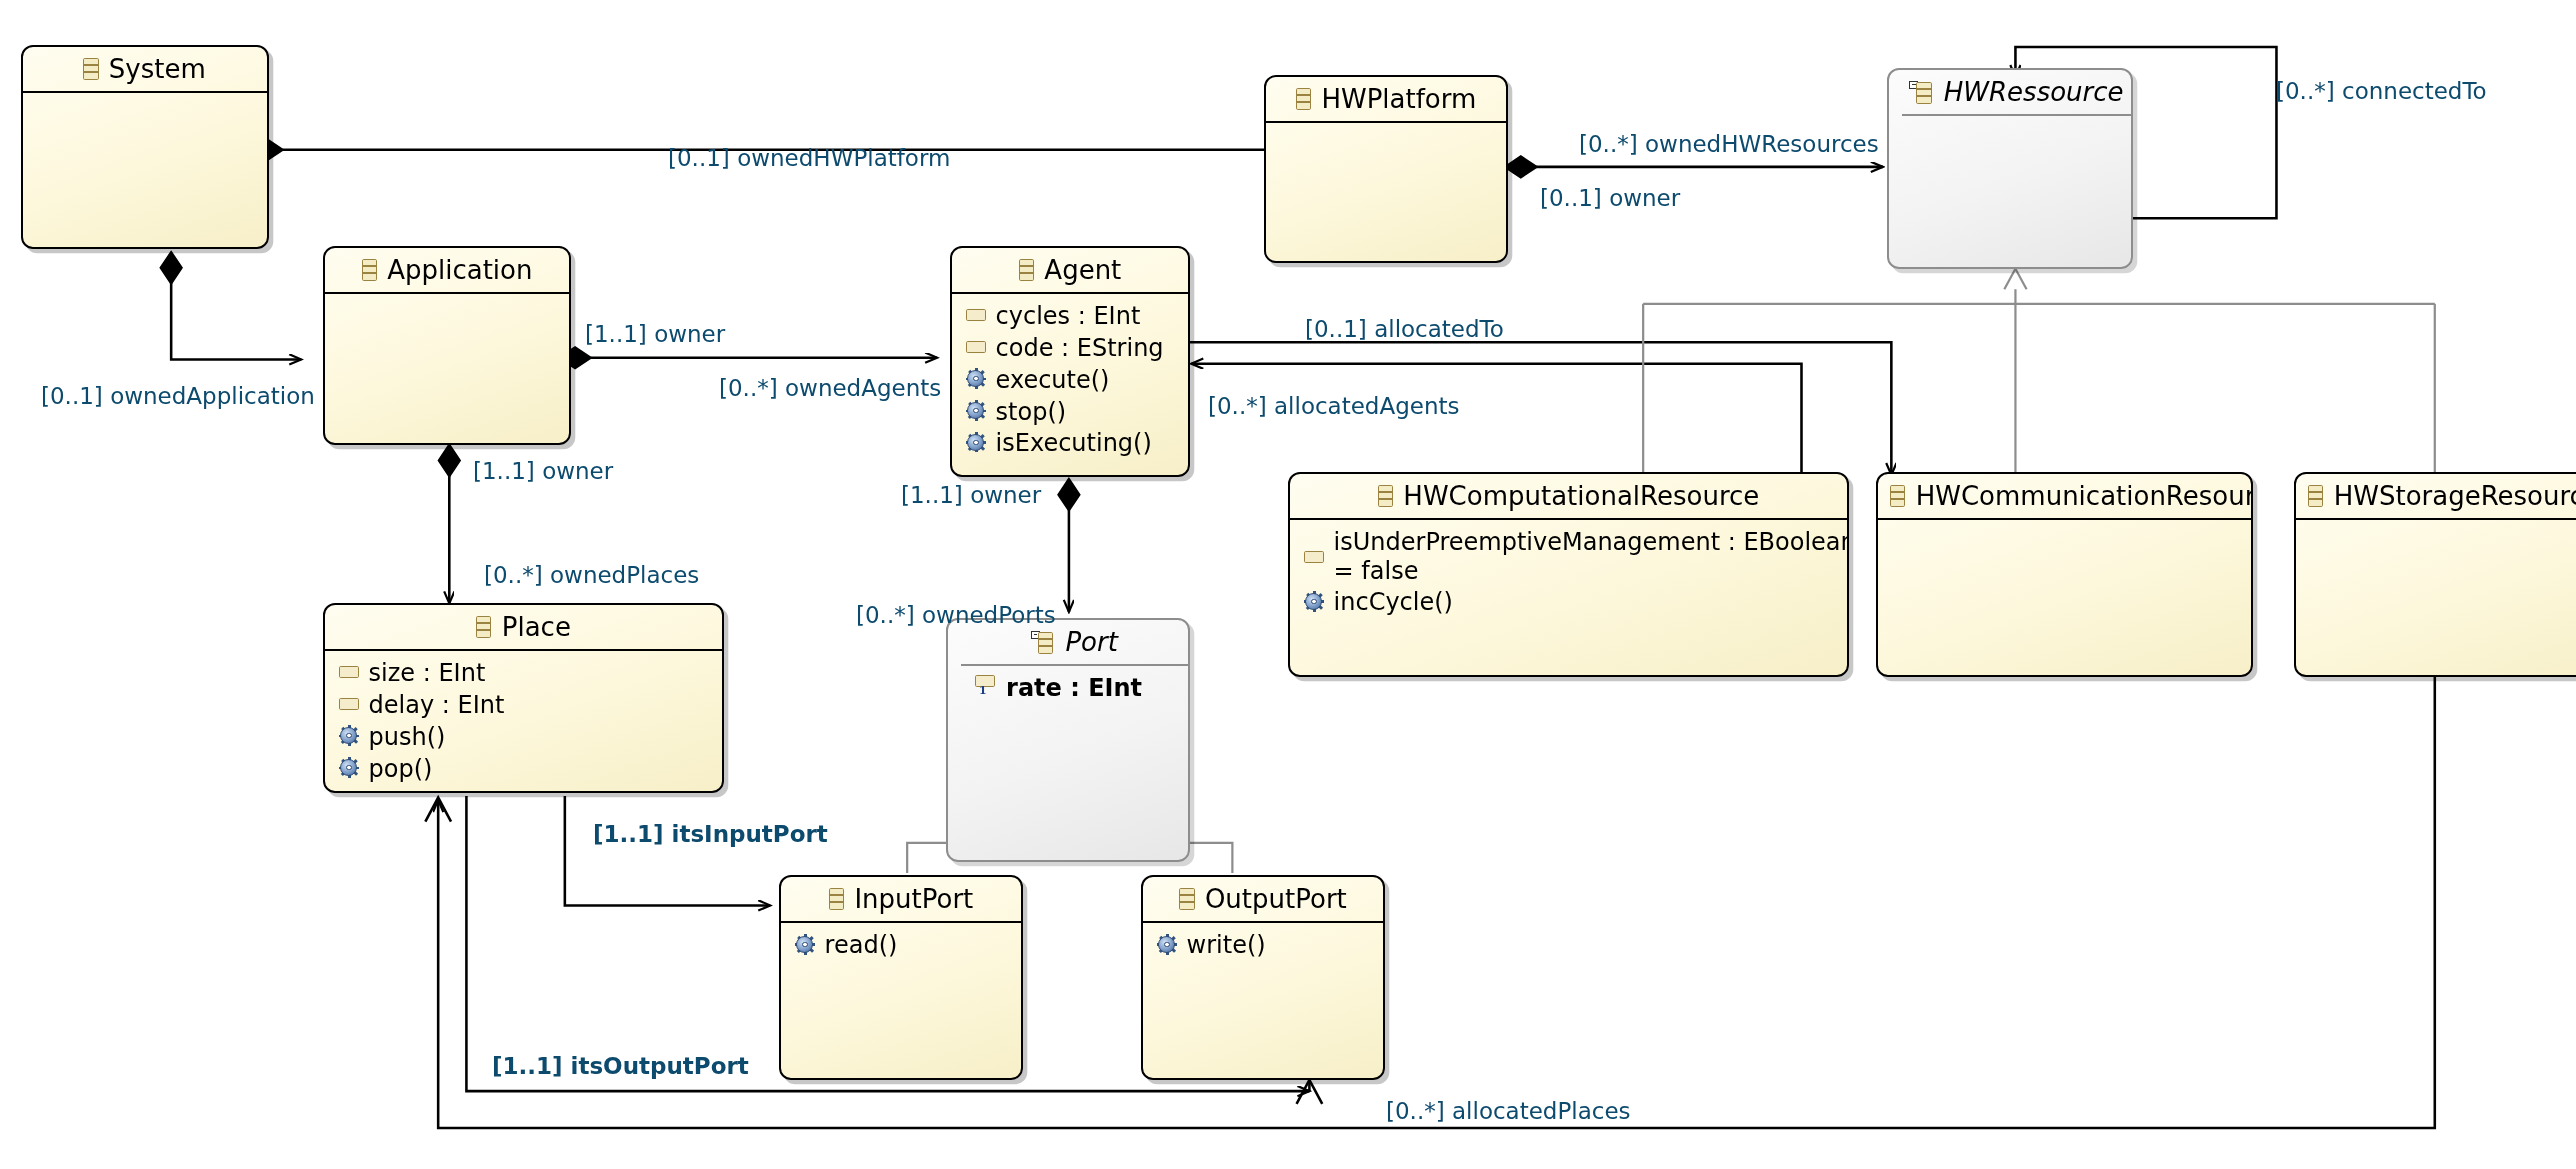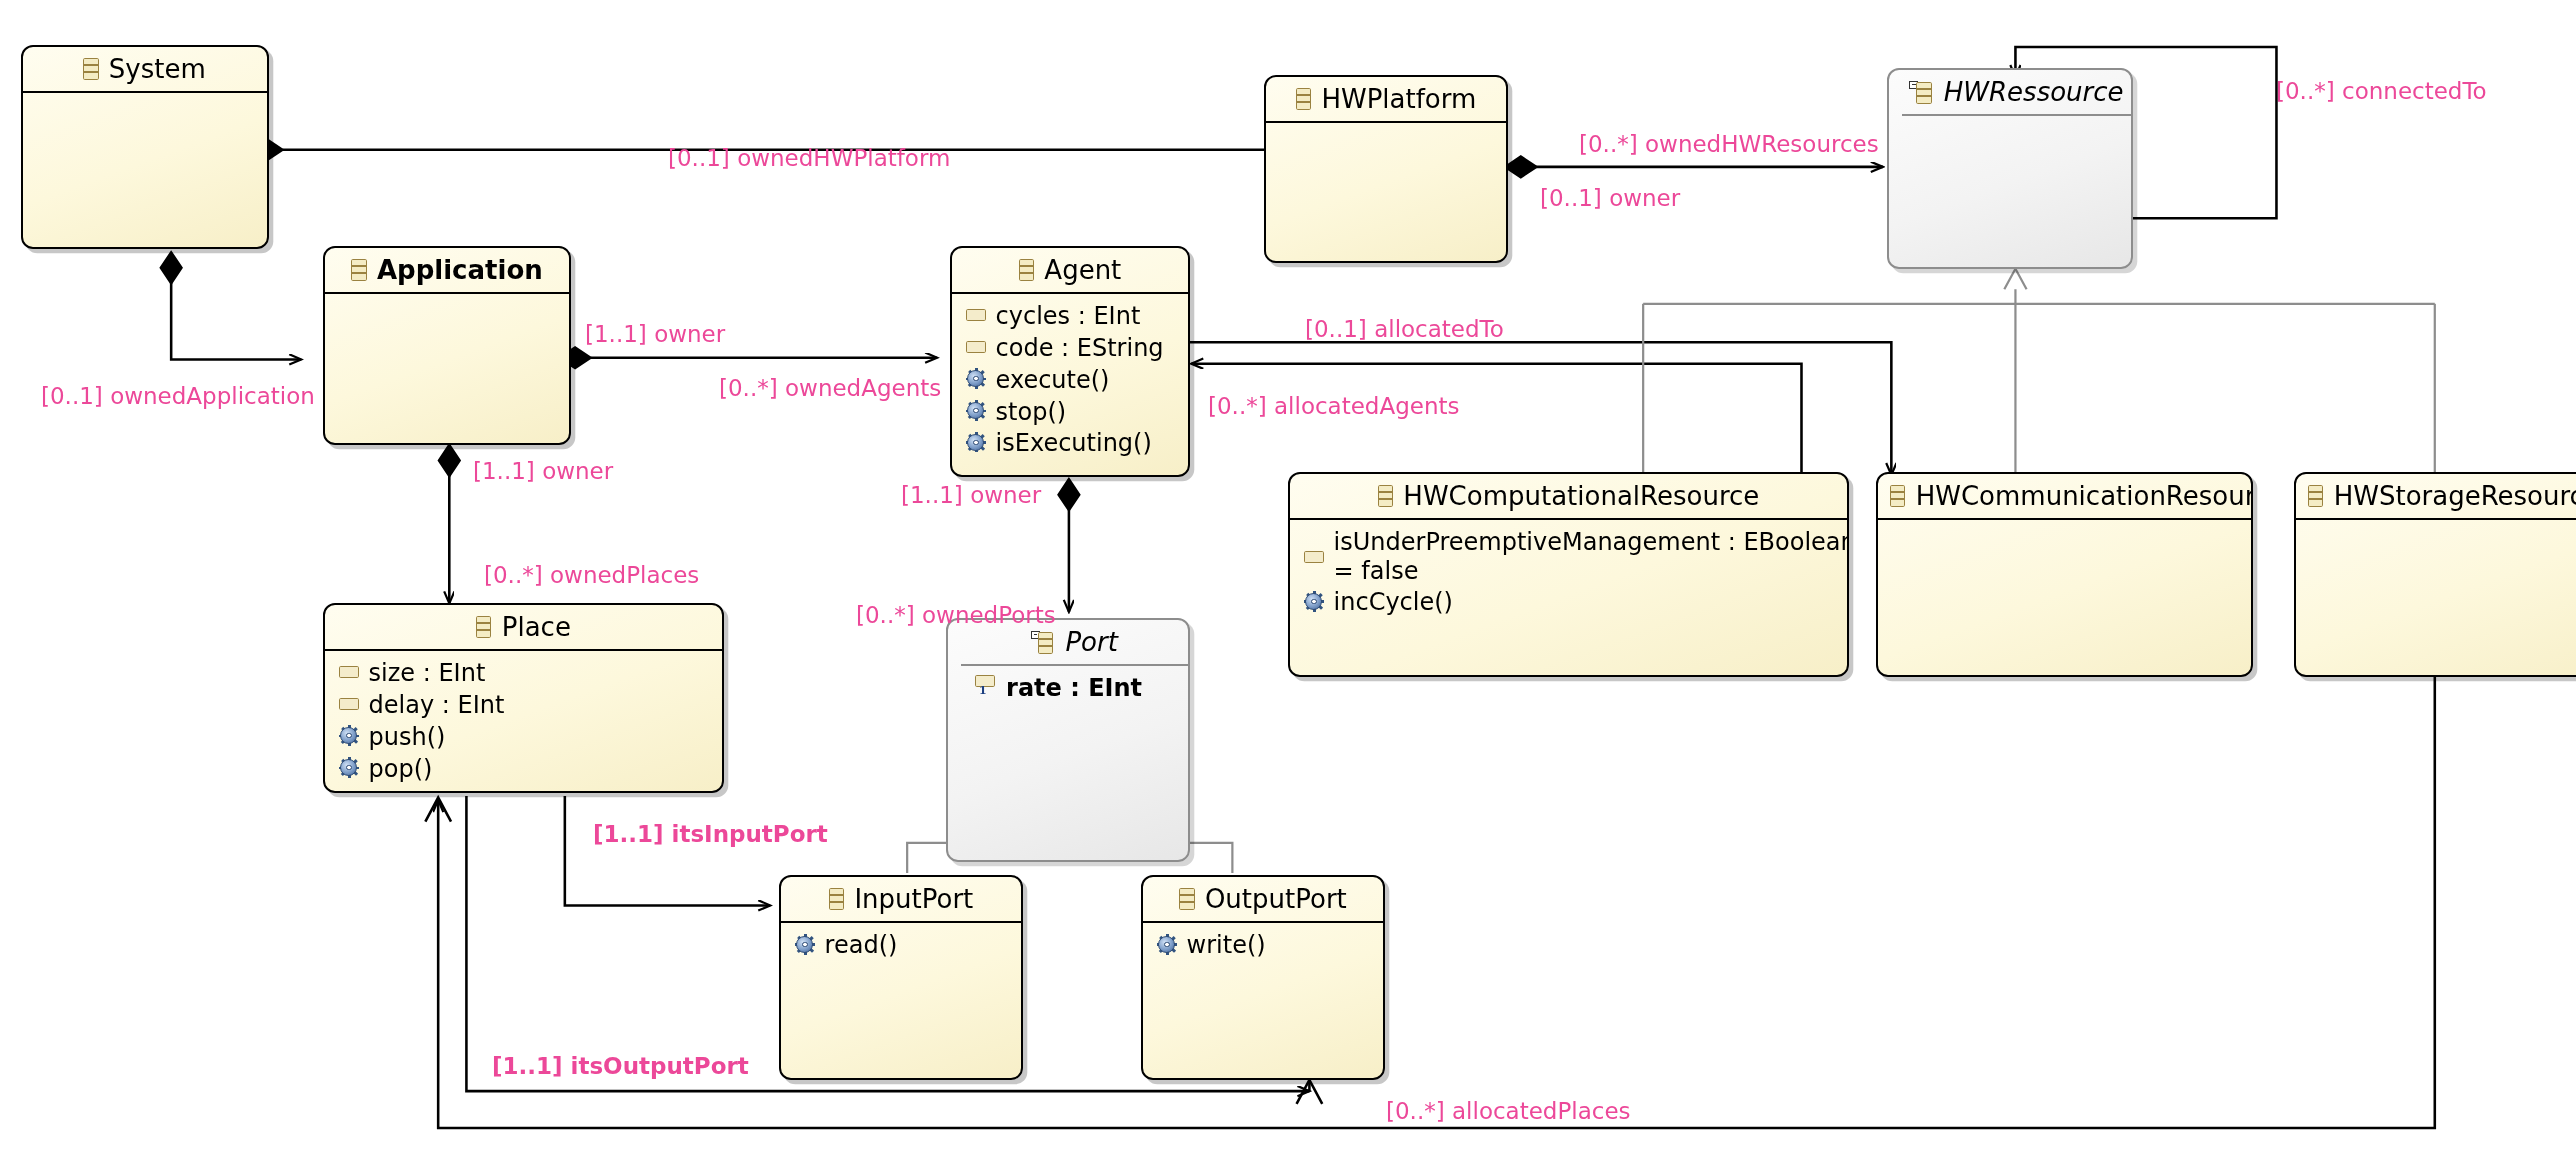--- a/index.html
+++ b/index.html
@@ -104,21 +104,21 @@
     background:#fff;border:0.9px solid #2d4a74;box-sizing:border-box;
   }
   .ico-op .sp{position:absolute;background:#31537f;}
   .ico-op .sp.v{left:9.4px;top:0;width:2.6px;height:20.5px;}
   .ico-op .sp.h{top:9.4px;left:0;height:2.6px;width:20.5px;}
   .ico-op .sp.d1{left:9.4px;top:0;width:2.6px;height:20.5px;transform:rotate(45deg);transform-origin:50% 50%;}
   .ico-op .sp.d2{left:9.4px;top:0;width:2.6px;height:20.5px;transform:rotate(-45deg);transform-origin:50% 50%;}
 
   
   .edge-label{
-    position:absolute;font-size:23px;color:#ec4899;white-space:nowrap;line-height:1;
+    position:absolute;font-size:23px;color:#0c4a6e;white-space:nowrap;line-height:1;
     background:transparent;
   }
   .edge-label.bold{font-weight:bold;text-align:center;}
 </style>
 </head>
 <body>
 
 <div id="stage">
 
   <svg id="wires" viewBox="0 0 3010 1366" preserveAspectRatio="none">
@@ -201,21 +201,21 @@
   </svg>
 
   <div class="uml" style="left:20.5px;top:45px;width:248px;height:204px;">
     <div class="hdr">
       <span class="ico-class"></span>
       <span class="cname">System</span>
     </div>
     <div class="body"></div>
   </div>
 
-  <div class="uml" style="left:323px;top:246px;width:248px;height:199px;font-weight:bold;">
+  <div class="uml" style="left:323px;top:246px;width:248px;height:199px;">
     <div class="hdr">
       <span class="ico-class"></span>
       <span class="cname">Application</span>
     </div>
     <div class="body"></div>
   </div>
 
   <div class="uml" style="left:950px;top:246px;width:240px;height:231px;">
     <div class="hdr">
       <span class="ico-class"></span>

